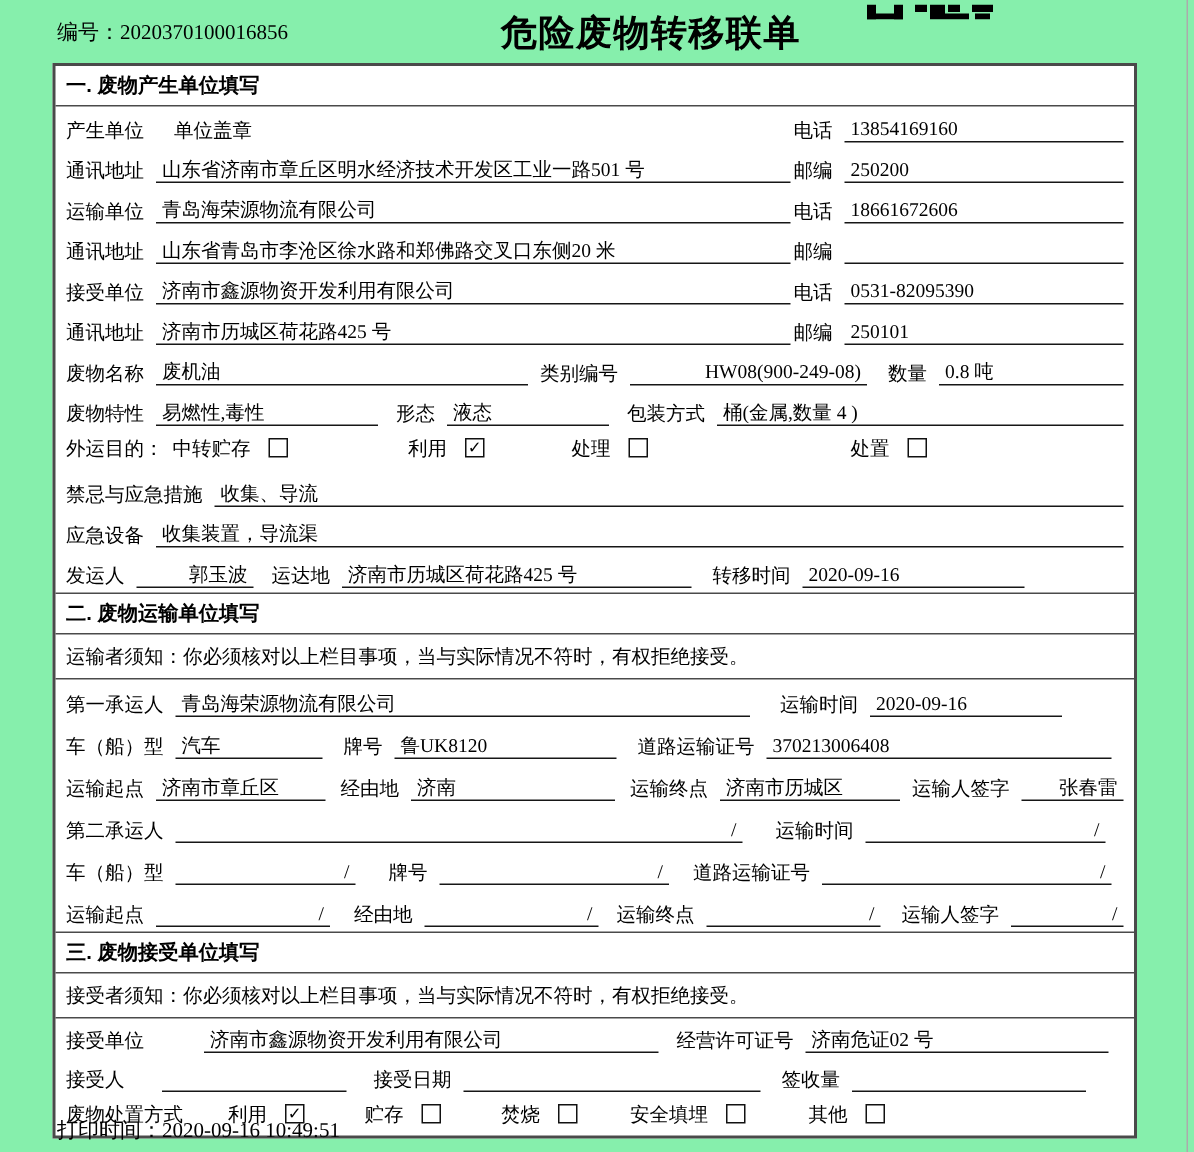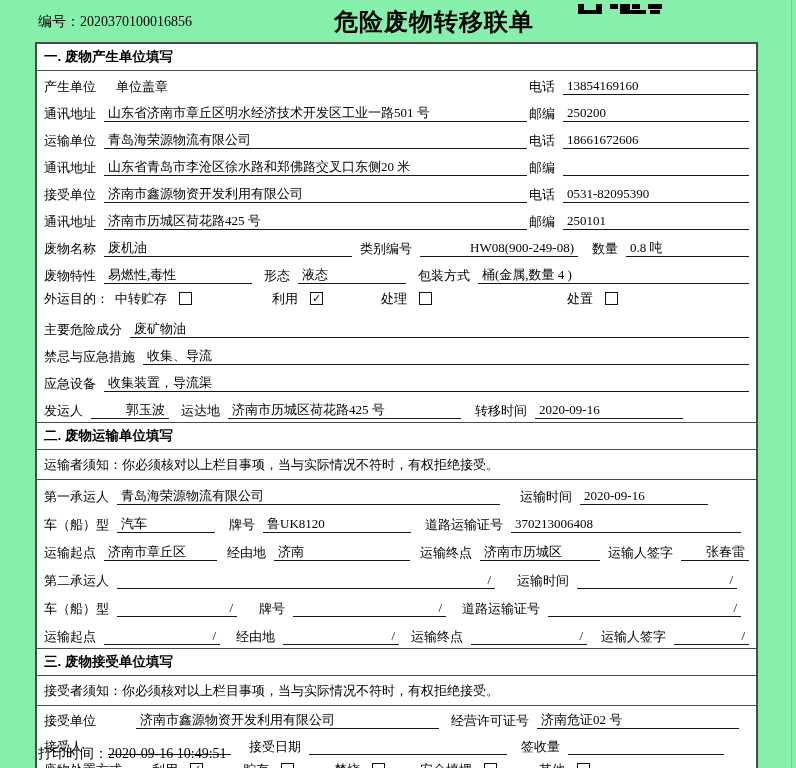--- a/index.html
+++ b/index.html
@@ -143,24 +143,20 @@
       <span class="lb" style="margin-left:6px">中转贮存</span>
       <span class="cbx"></span>
       <span class="lb" style="margin-left:80px">利用</span>
       <span class="cbx">✓</span>
       <span class="lb" style="margin-left:58px">处理</span>
       <span class="cbx"></span>
       <span class="lb" style="margin-left:135px">处置</span>
       <span class="cbx"></span>
     </div>
 
-    <div class="row">
-      <span class="lb gap8">主要危险成分</span>
-      <span class="uv fill">废矿物油</span>
-    </div>
 
     <div class="row">
       <span class="lb gap8">禁忌与应急措施</span>
       <span class="uv fill">收集、导流</span>
     </div>
 
     <div class="row">
       <span class="lb gap8">应急设备</span>
       <span class="uv fill">收集装置，导流渠</span>
     </div>

